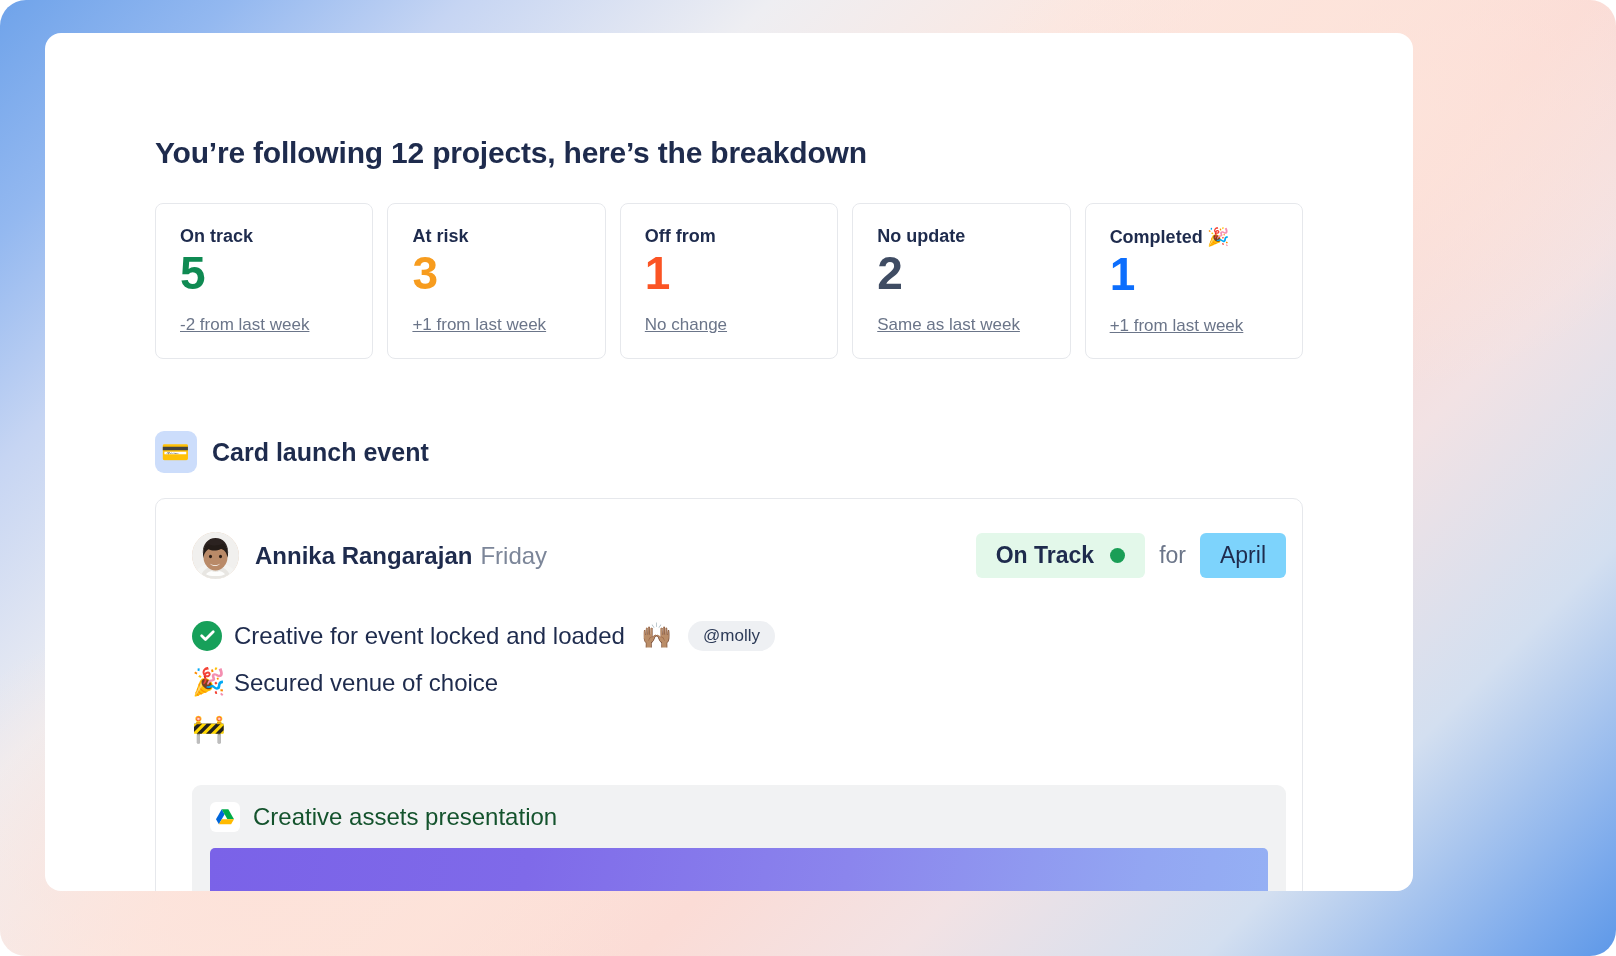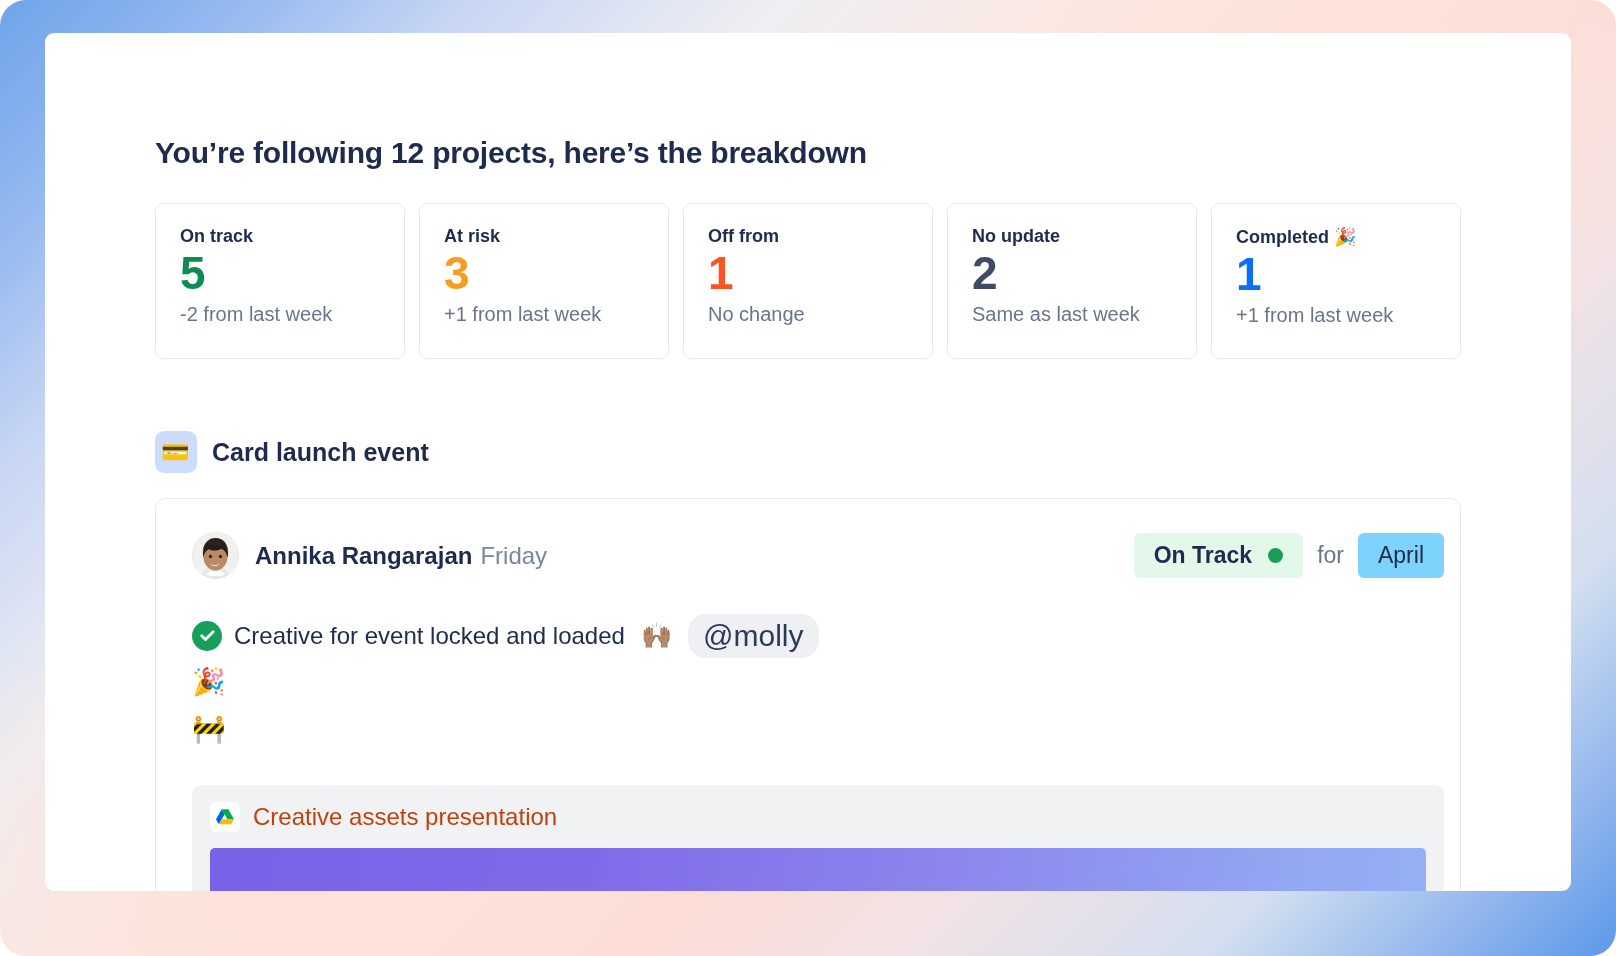--- a/index.html
+++ b/index.html
@@ -49,24 +49,24 @@
     right: -6%; top: -16%;
     width: 46%; height: 58%;
     background: radial-gradient(ellipse at center, rgba(253,228,219,0.95) 0%, rgba(253,228,219,0.0) 70%);
   }
 
   
   #app-card {
     position: absolute;
     left: 45px;
     top: 33px;
-    width: 1526px;
+    width: 1368px;
     height: 858px;
     background: #ffffff;
-    border-radius: 9px;
+    border-radius: 16px;
     overflow: hidden;
   }
 
   .inner {
     padding: 0 110px;
   }
 
   
   #page-title {
     margin-top: 103px;
@@ -97,24 +97,25 @@
     white-space: nowrap;
   }
   .stat-value {
     font-size: 46px;
     font-weight: 700;
     line-height: 1.08;
     margin-top: 2px;
     letter-spacing: -0.5px;
   }
   .stat-delta {
-    font-size: 20px;
+    font-size: 17px;
     color: #6b7589;
-    margin-top: 4px;
+    margin-top: 16px;
     white-space: nowrap;
+    text-decoration: underline;
   }
 
   
   #project-header {
     display: flex;
     align-items: center;
     gap: 15px;
     margin-top: 72px;
   }
   #project-emoji-badge {
@@ -240,21 +241,21 @@
   }
   .check-green svg { width: 17px; height: 17px; display: block; }
   .check-text {
     font-size: 24px;
     color: #1e2b4d;
   }
   .mention-chip {
     background: #eef0f3;
     border-radius: 18px;
     padding: 5px 15px;
-    font-size: 30px;
+    font-size: 17px;
     color: #2c3a57;
     margin-left: 16px;
     white-space: nowrap;
   }
   .clap-emoji {
     font-size: 25px;
     margin-left: 16px;
     line-height: 1;
   }
 
@@ -303,21 +304,21 @@
     border-radius: 6px;
     background: #ffffff;
     display: flex;
     align-items: center;
     justify-content: center;
     flex: 0 0 30px;
   }
   #drive-badge svg { display: block; width: 20px; height: 18px; }
   #attachment-title {
     font-size: 24px;
-    color: #c2410c;
+    color: #14532d;
   }
   #attachment-preview {
     margin: 0 18px;
     height: 60px;
     border-radius: 5px 5px 0 0;
     background: linear-gradient(100deg, #7a62e8 0%, #7f6ae9 30%, #8b85ed 60%, #93a6f2 88%, #95b0f4 100%);
   }
 </style>
 </head>
 <body>
@@ -413,20 +414,21 @@
               <path d="M2.5 8.2l3.6 3.6 7.3-7.4" fill="none" stroke="#ffffff" stroke-width="2.6" stroke-linecap="round" stroke-linejoin="round"></path>
             </svg>
           </span>
           <span class="check-text">Creative for event locked and loaded</span>
           <span class="clap-emoji">🙌🏽</span>
           <span class="mention-chip">@molly</span>
         </div>
 
         <div class="check-row">
           <span class="check-emoji">🎉</span>
+          <span class="check-text">Secured venue of choice</span>
         </div>
 
         <div class="check-row">
           <span class="check-emoji">🚧</span>
         </div>
 
       </div>
 
       <div id="attachment">
         <div id="attachment-header">

